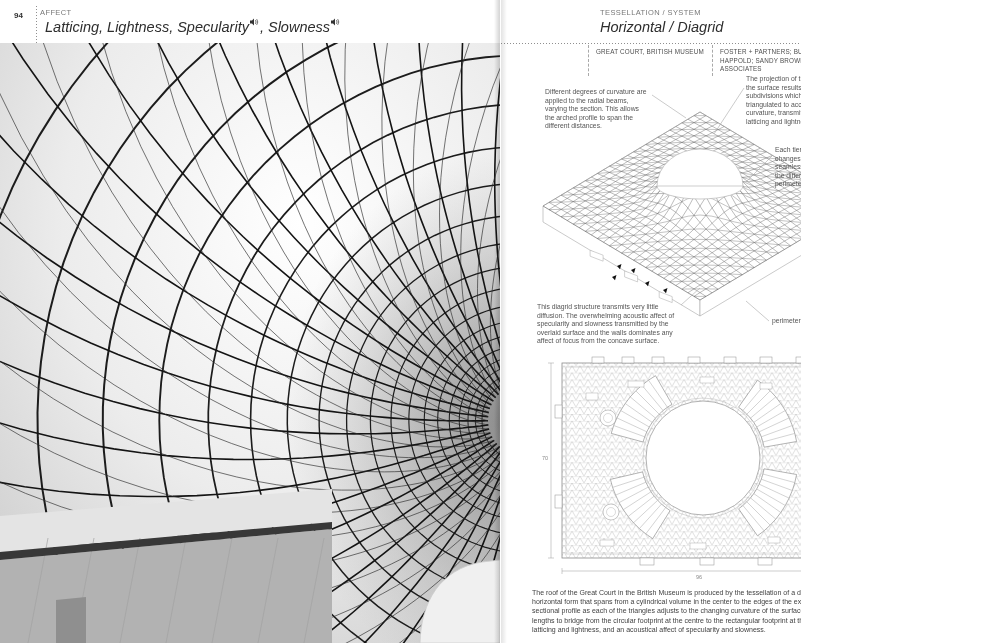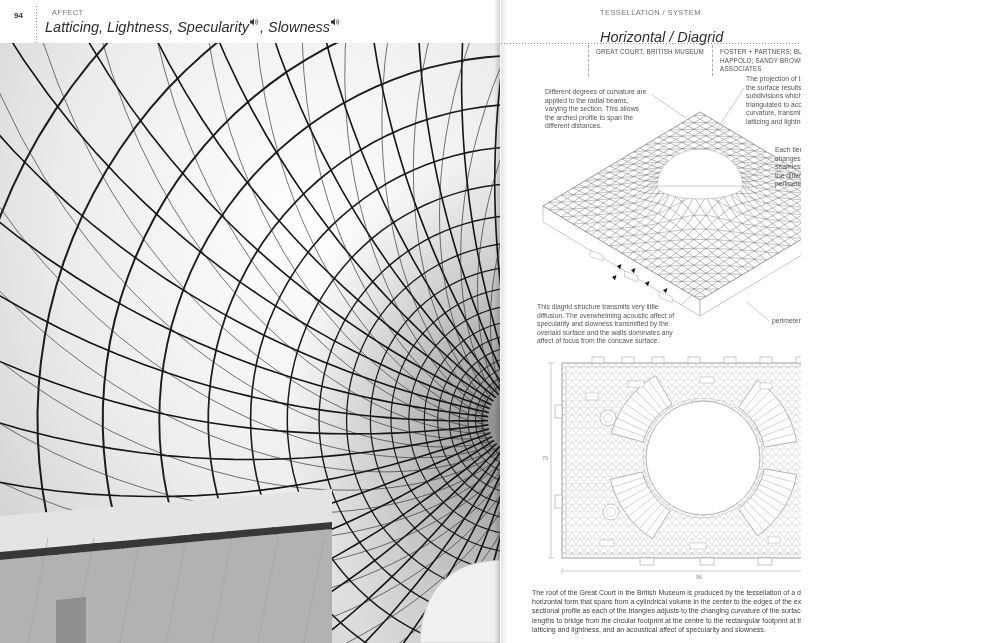--- a/index.html
+++ b/index.html
@@ -23,32 +23,32 @@
   .gutter{position:absolute;left:494px;top:0;width:13px;height:643px;
     background:linear-gradient(90deg,rgba(0,0,0,0) 0%,rgba(0,0,0,0.16) 42%,rgba(255,255,255,0.95) 50%,rgba(0,0,0,0.10) 58%,rgba(0,0,0,0) 100%);}
 </style>
 </head>
 <body>
 
 <div class="spread">
 
   <div class="abs pagenum" style="left:14px;top:11px">94</div>
   <div class="dotline-v" style="left:36px;top:6px;height:37px"></div>
-  <div class="abs eyebrow" style="left:52px;top:8px">AFFECT</div>
+  <div class="abs eyebrow" style="left:40px;top:8px">AFFECT</div>
   <div class="abs title" style="left:45px;top:19px"><span>Latticing, Lightness, Specularity</span><span class="sup"><svg width="9" height="8" viewBox="0 0 9 8">
           <polygon points="0,2.6 2,2.6 4,0.6 4,7.4 2,5.4 0,5.4" fill="#333"></polygon>
           <path d="M5.4,2.2 Q6.8,4 5.4,5.8 M6.7,1.1 Q8.9,4 6.7,6.9" stroke="#333" fill="none" stroke-width="0.7"></path>
         </svg></span><span>, Slowness</span><span class="sup"><svg width="9" height="8" viewBox="0 0 9 8">
           <polygon points="0,2.6 2,2.6 4,0.6 4,7.4 2,5.4 0,5.4" fill="#333"></polygon>
           <path d="M5.4,2.2 Q6.8,4 5.4,5.8 M6.7,1.1 Q8.9,4 6.7,6.9" stroke="#333" fill="none" stroke-width="0.7"></path>
         </svg></span></div>
 
   <div class="abs" style="left:600px;top:8px;width:358px;">
     <div class="eyebrow">TESSELLATION / SYSTEM</div>
-    <div class="title" style="margin-top:12px">Horizontal / Diagrid</div>
+    <div class="title" style="margin-top:2px">Horizontal / Diagrid</div>
   </div>
   <div class="dotline-v" style="left:965px;top:6px;height:37px"></div>
   <div class="abs pagenum" style="left:1027px;top:11px">95</div>
 
   <div class="dotline-h" style="left:0;top:43px;width:1000px"></div>
 
   <svg id="photo-svg" class="abs" style="left:0;top:43px" width="500" height="600" viewBox="0 43 500 600">
     <defs>
       <radialGradient id="sky" cx="0.60" cy="0.30" r="0.95">
         <stop offset="0" stop-color="#ffffff"></stop>

